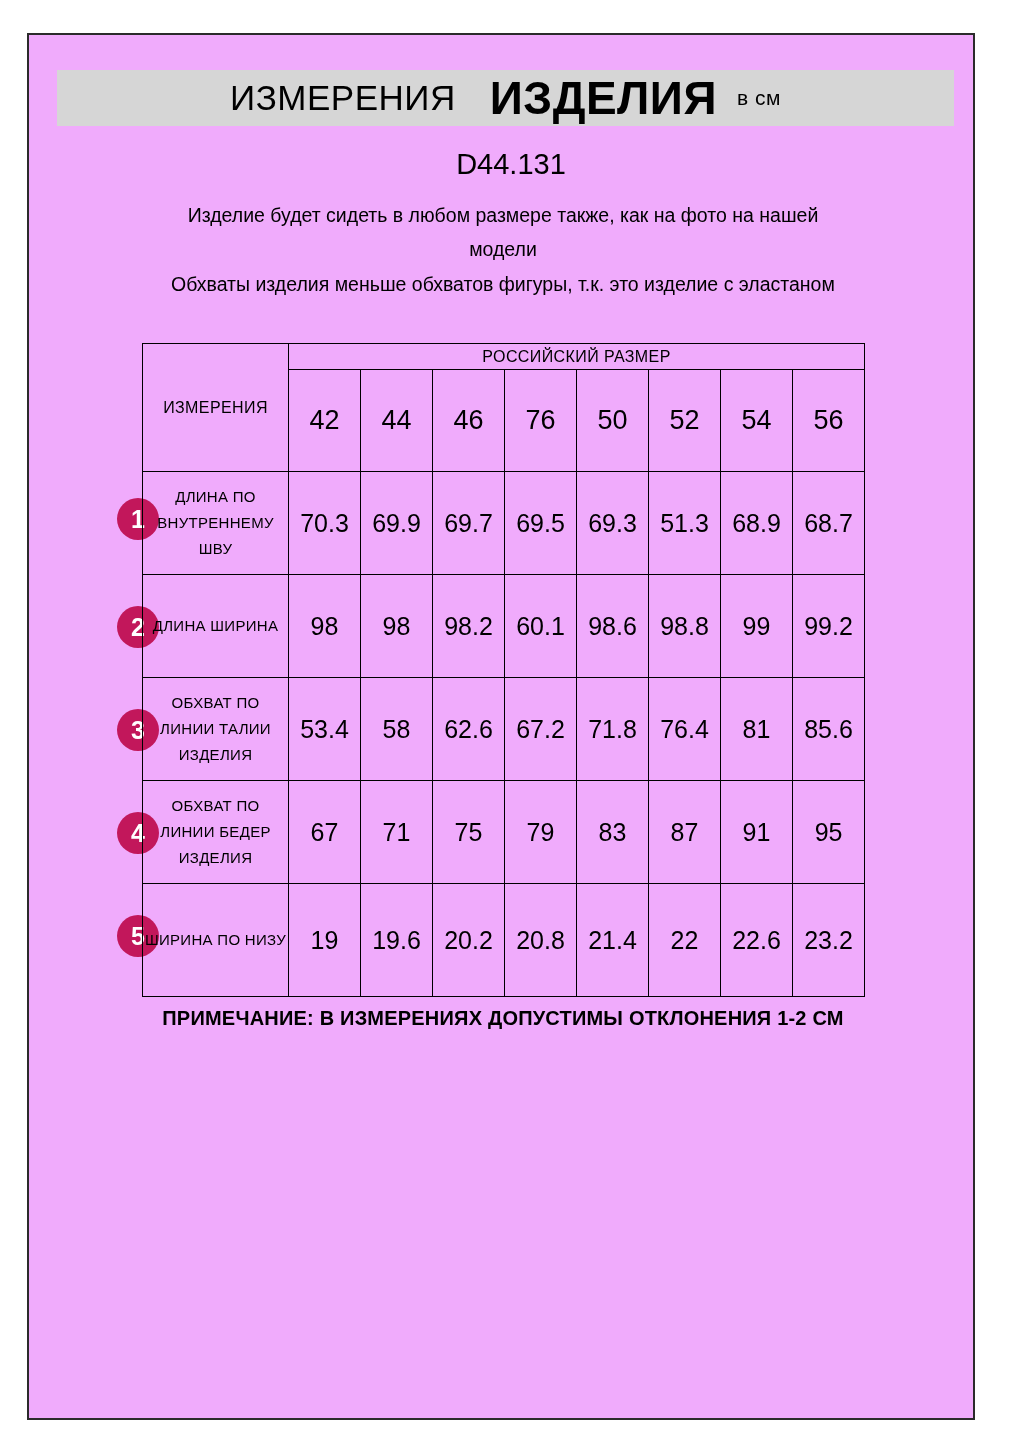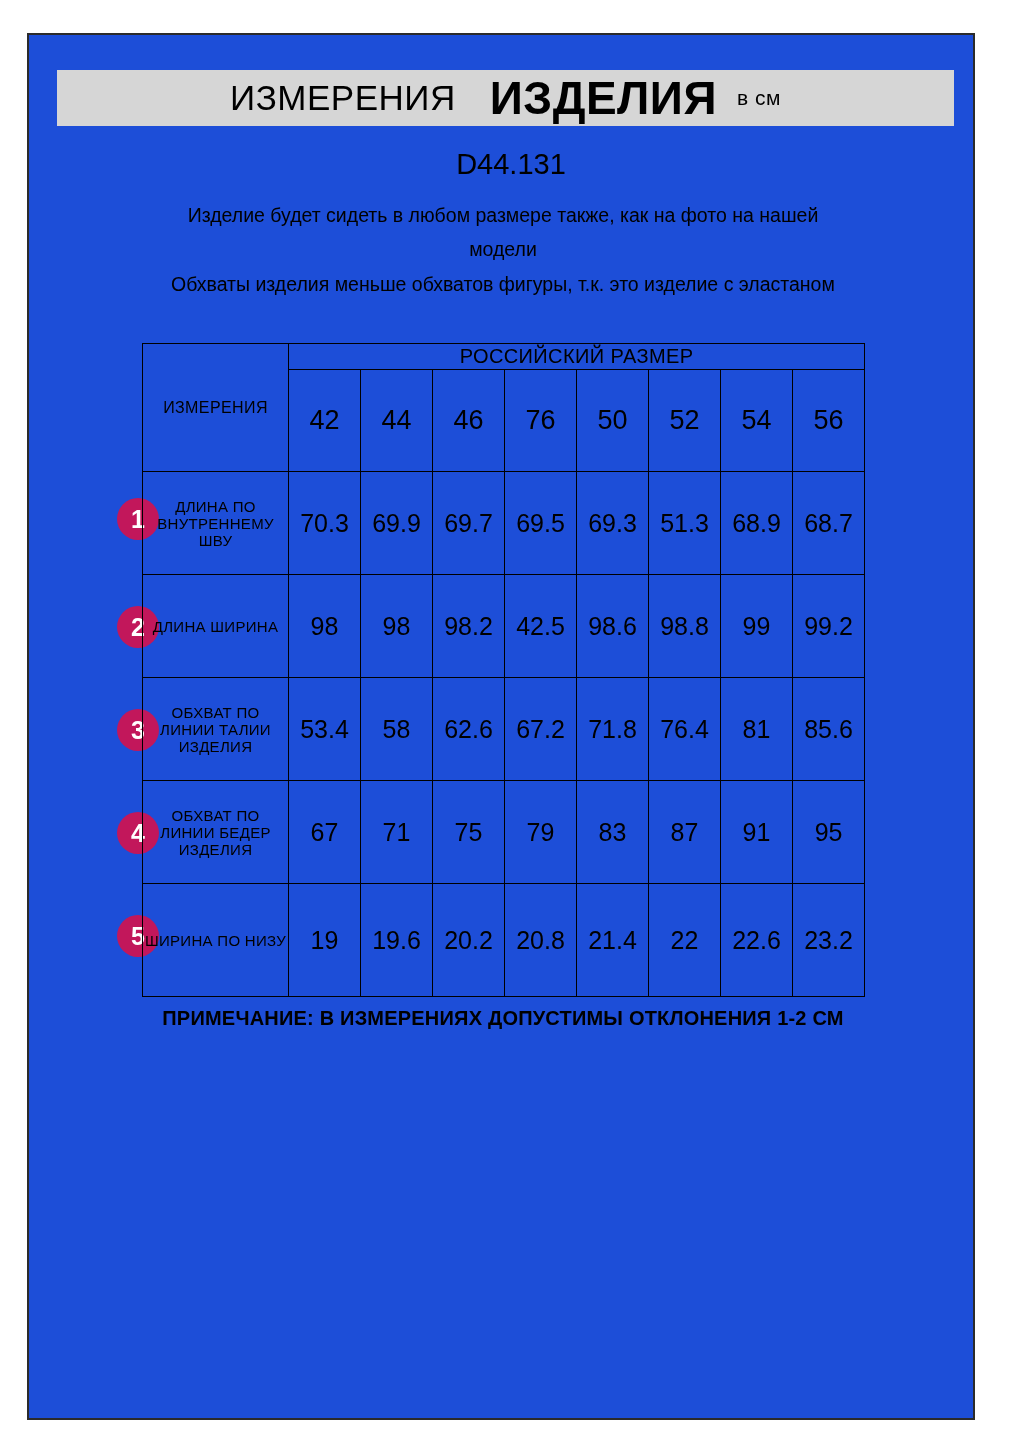--- a/index.html
+++ b/index.html
@@ -18,21 +18,21 @@
   }
 
   .page-frame {
     position: absolute;
     left: 27px;
     top: 33px;
     width: 948px;
     height: 1387px;
     border: 2px solid #2b2b2b;
     box-sizing: border-box;
-    background: #1d4ed8;
+    background: #f0abfc;
   }
 
   .content {
     position: absolute;
     left: 0;
     top: 0;
     width: 948px;
   }
 
   
@@ -111,37 +111,37 @@
     text-align: center;
     vertical-align: middle;
     padding: 0;
     font-weight: 400;
   }
   .col-label { width: 146px; }
   .col-size  { width: 72px; }
 
   .group-head {
     height: 25px;
-    font-size: 20px;
+    font-size: 16px;
     letter-spacing: 0.4px;
     font-weight: 400;
   }
   .measure-head {
     font-size: 16px;
     letter-spacing: 0.4px;
     font-weight: 400;
   }
   .size-head {
     height: 101px;
     font-size: 27px;
     font-weight: 700;
   }
   .row-label {
     font-size: 15px;
-    line-height: 17px;
+    line-height: 26px;
     letter-spacing: 0.3px;
     padding: 4px 6px;
     font-weight: 400;
   }
   .row-value {
     font-size: 25px;
     font-weight: 400;
   }
   .data-row { height: 103px; }
   .data-row.tall { height: 113px; }
@@ -237,21 +237,21 @@
             <td class="row-value">51.3</td>
             <td class="row-value">68.9</td>
             <td class="row-value">68.7</td>
           </tr>
 
           <tr class="data-row">
             <td class="row-label">ДЛИНА ШИРИНА</td>
             <td class="row-value">98</td>
             <td class="row-value">98</td>
             <td class="row-value">98.2</td>
-            <td class="row-value">42.5</td>
+            <td class="row-value">60.1</td>
             <td class="row-value">98.6</td>
             <td class="row-value">98.8</td>
             <td class="row-value">99</td>
             <td class="row-value">99.2</td>
           </tr>
 
           <tr class="data-row">
             <td class="row-label">ОБХВАТ ПО ЛИНИИ ТАЛИИ ИЗДЕЛИЯ</td>
             <td class="row-value">53.4</td>
             <td class="row-value">58</td>

